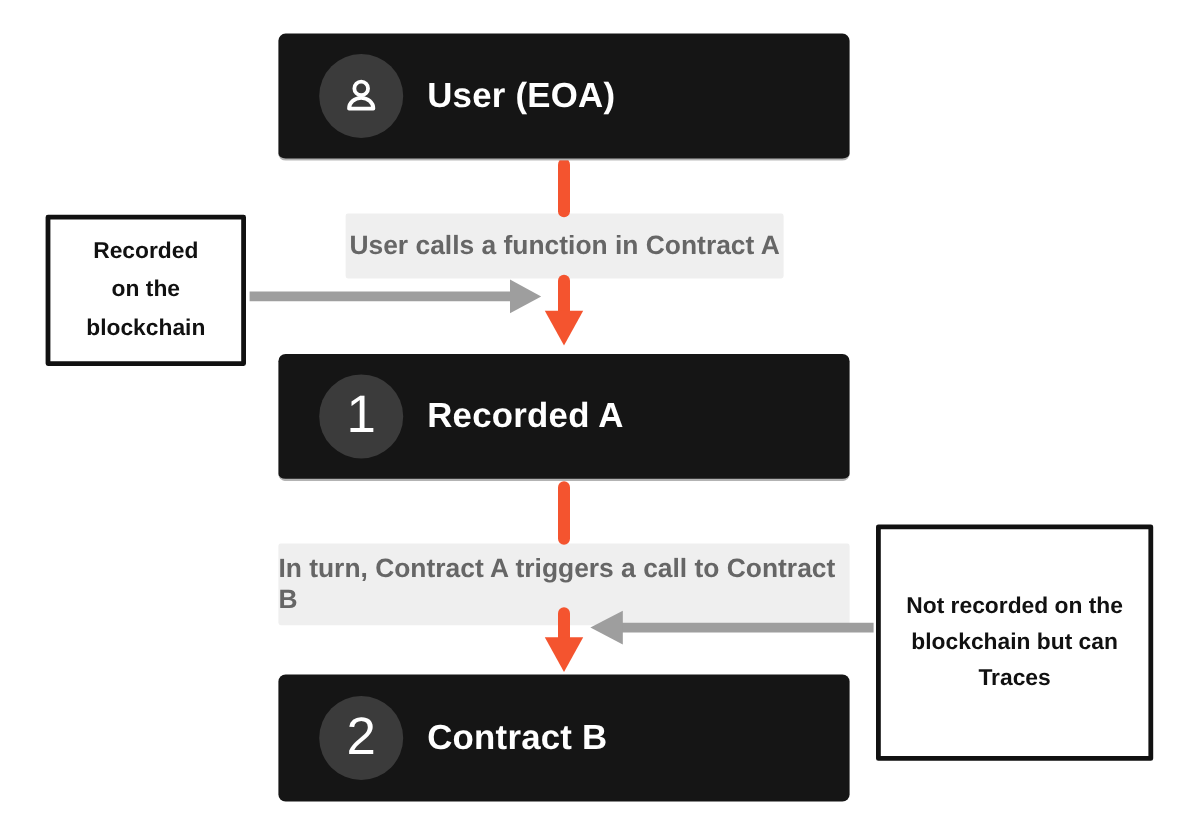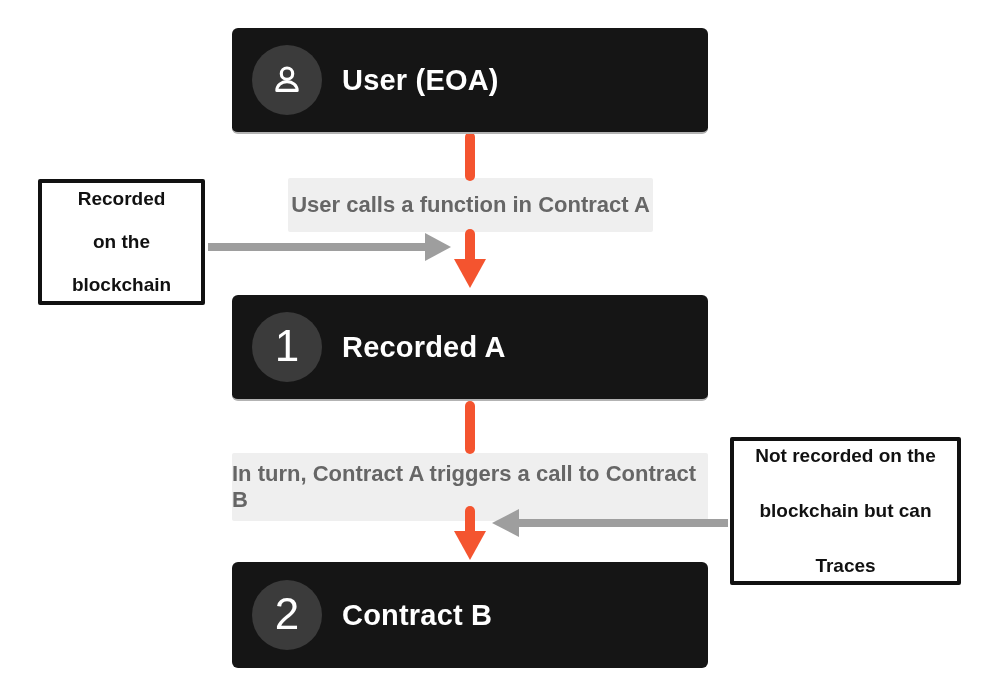--- a/index.html
+++ b/index.html
@@ -23,21 +23,21 @@
   
   .node {
     position: absolute;
     left: 232px;
     width: 476px;
     height: 106px;
     background: #151515;
     border-radius: 6px;
     display: flex;
     align-items: center;
-    padding-left: 20px;
+    padding-left: 34px;
     box-sizing: border-box;
     z-index: 3;
   }
   .node.has-underline { border-bottom: 2px solid #b3b3b3; }
   .node-user      { top: 28px; }
   .node-contract-a{ top: 295px; }
   .node-contract-b{ top: 562px; }
 
   .badge {
     width: 70px;
@@ -83,28 +83,28 @@
   
   .note {
     position: absolute;
     background: #ffffff;
     border: 4px solid #111111;
     border-radius: 2px;
     box-sizing: border-box;
     display: flex;
     flex-direction: column;
     align-items: center;
-    justify-content: space-between;
+    justify-content: center;
     text-align: center;
     color: #111111;
     font-weight: bold;
     z-index: 3;
   }
   .note-left  { left: 38px;  top: 179px; width: 167px; height: 126px; font-size: 19px; line-height: 32px; }
-  .note-right { left: 730px; top: 437px; width: 231px; height: 148px; font-size: 19px; line-height: 30px; }
+  .note-right { left: 730px; top: 437px; width: 231px; height: 197px; font-size: 19px; line-height: 30px; }
 </style>
 </head>
 <body>
 
 <div class="canvas">
 
   <svg class="arrows" width="1000" height="698" viewBox="0 0 1000 698">
 
     <line x1="470" y1="137" x2="470" y2="176" stroke="#F4542F" stroke-width="10" stroke-linecap="round"></line>
 

